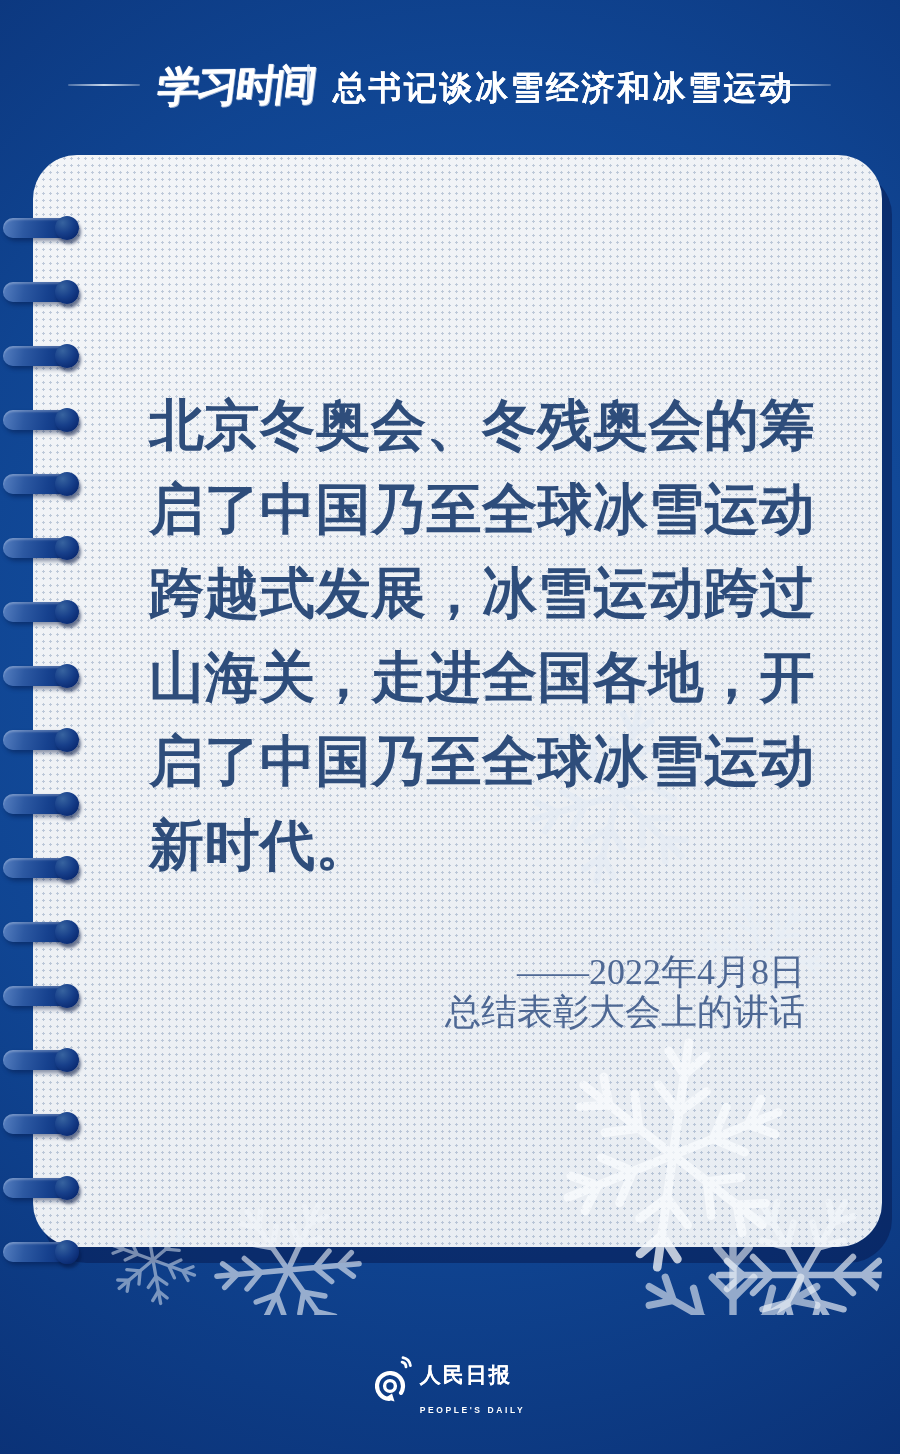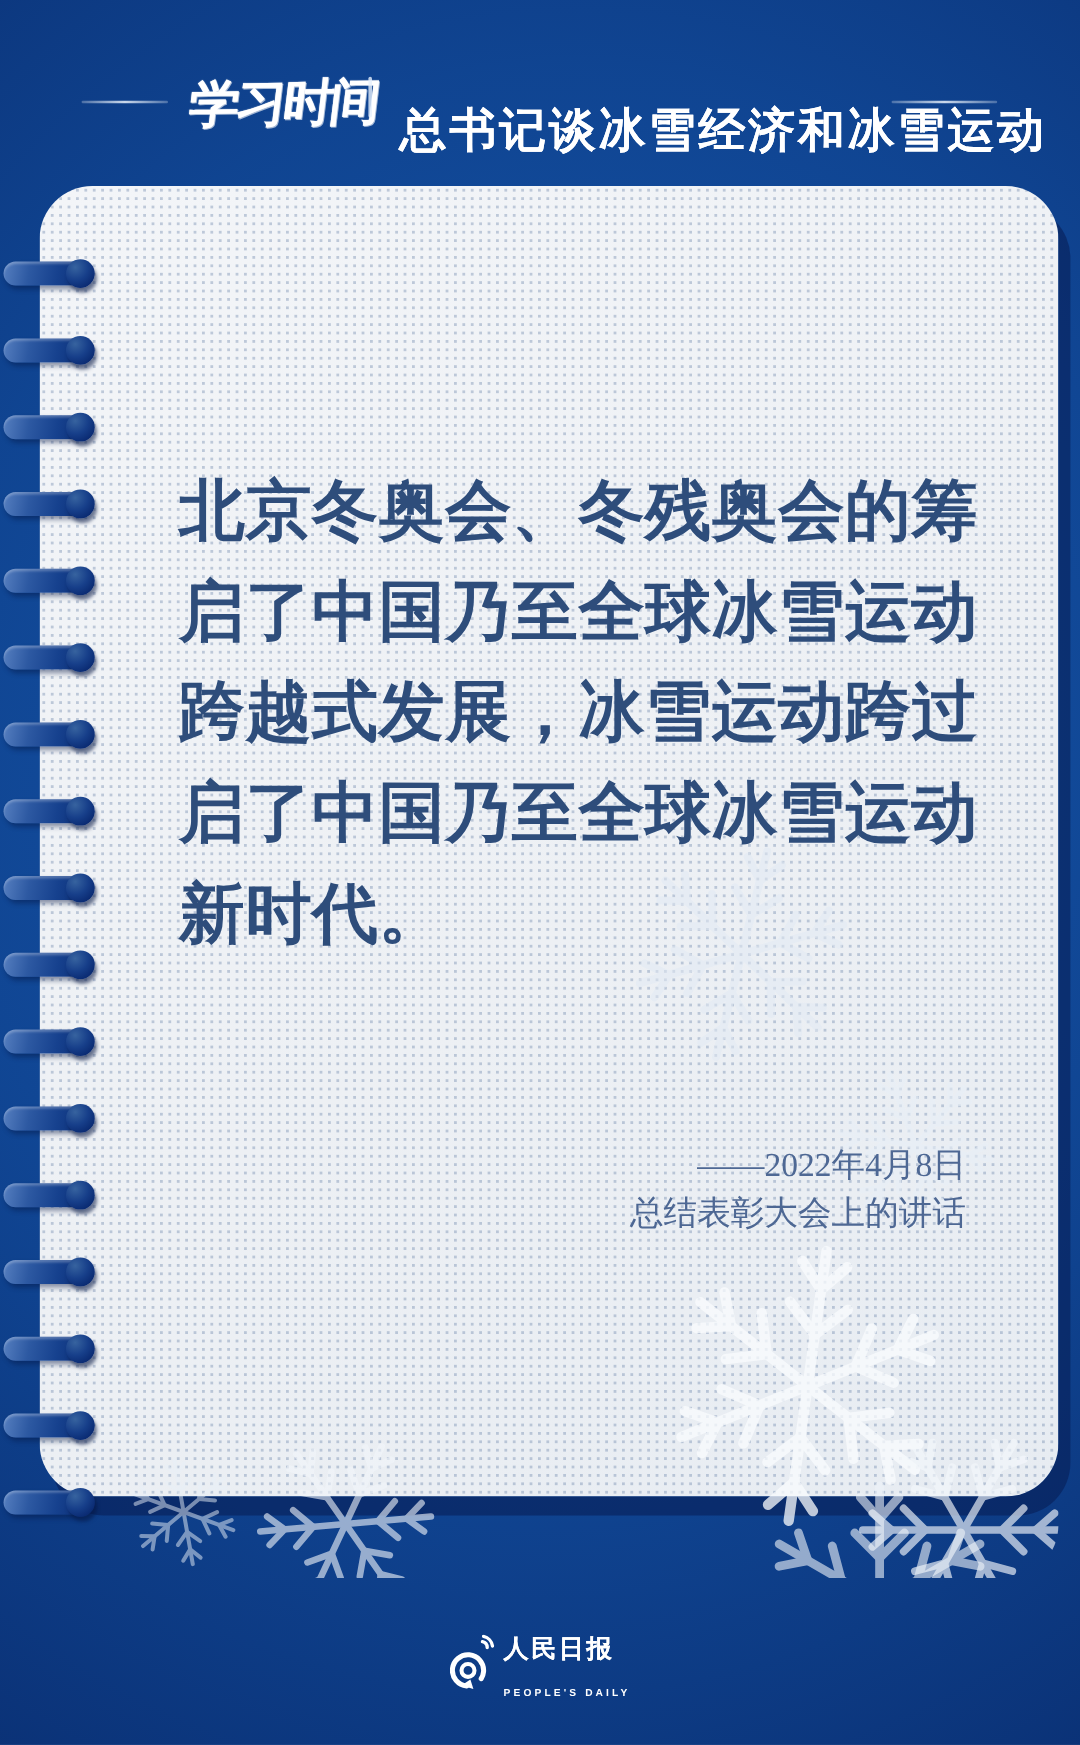--- a/index.html
+++ b/index.html
@@ -19,23 +19,23 @@
   .brand{
     position:absolute;left:158px;top:58px;color:#ffffff;
     font-family:"Liberation Serif", serif;
     font-size:42px;font-weight:900;letter-spacing:-3px;
     transform:skewX(-8deg) rotate(-1deg);
     text-shadow:0 0 1px #fff, 1px 1px 0 rgba(255,255,255,.6);
     white-space:nowrap;
   }
   .hdr-divider{position:absolute;left:307px;top:64px;width:3px;height:34px;background:rgba(230,240,252,.8);border-radius:2px;}
   .topic{
-    position:absolute;left:333px;top:82px;color:#ffffff;
+    position:absolute;left:333px;top:66px;color:#ffffff;
     font-family:"Liberation Serif", serif;
-    font-size:39px;font-weight:600;letter-spacing:2.5px;white-space:nowrap;
+    font-size:33px;font-weight:600;letter-spacing:2.5px;white-space:nowrap;
     text-shadow:0 0 .5px #fff;
   }
 
   
   .card{
     position:absolute;left:33px;top:155px;width:849px;height:1092px;
     background:
       radial-gradient(rgba(104,130,168,.38) 1.1px, transparent 1.4px) 0 0/7px 7px,
       linear-gradient(145deg,#f3f5f8 0%,#edf0f4 55%,#e7ecf2 100%);
     border-radius:44px;
@@ -45,37 +45,37 @@
 
   .quote{
     position:absolute;left:116px;top:229px;width:678px;
     font-family:"Liberation Serif", serif;
     font-weight:bold;font-size:55px;line-height:84px;
     color:#2e4d7b;letter-spacing:.5px;white-space:nowrap;
   }
   .attribution{
     position:absolute;right:77px;top:797px;text-align:right;
     font-family:"Liberation Serif", serif;
-    font-size:28px;line-height:40px;color:#4e6894;white-space:nowrap;
+    font-size:36px;line-height:40px;color:#4e6894;white-space:nowrap;
   }
 
   
   .pin{
     position:absolute;left:3px;width:72px;height:20px;border-radius:10px;
     background:linear-gradient(100deg,#567fc0 0%,#2d59a2 30%,#16418e 62%,#0a2b72 100%);
     box-shadow:inset 0 2px 2px rgba(255,255,255,.25), 2px 3px 4px rgba(5,22,66,.45);
   }
   .pin::after{
     content:"";position:absolute;right:-4px;top:-2px;width:24px;height:24px;border-radius:50%;
     background:radial-gradient(circle at 32% 28%, #37639f 0%, #173f8a 45%, #0b2c74 75%, #092361 100%);
     box-shadow:2px 4px 3px rgba(6,24,70,.5);
   }
 
   
-  .footer{position:absolute;left:0;top:1356px;width:900px;display:flex;justify-content:center;align-items:center;gap:7px;}
+  .footer{position:absolute;left:0;top:1356px;width:900px;display:flex;justify-content:center;align-items:flex-start;gap:7px;}
   .logo-mark{width:38px;height:48px;flex:0 0 auto;}
   .logo-text{display:flex;flex-direction:column;margin-top:9px;}
   .logo-cn{
     color:#ffffff;font-size:21px;font-weight:bold;letter-spacing:2px;
     font-family:"Liberation Sans", sans-serif;line-height:20px;white-space:nowrap;
     text-shadow:0 0 .5px #fff;
   }
   .logo-en{
     color:#ffffff;font-size:8.5px;font-weight:bold;letter-spacing:2.6px;margin-top:20px;
     font-family:"Liberation Sans", sans-serif;white-space:nowrap;
@@ -117,20 +117,21 @@
       <use href="#flake" transform="translate(255,1115) scale(1.7) rotate(25)" stroke="#f2f6fb" opacity="0.6"></use>
       <use href="#flake" transform="translate(120,1105) scale(1.05) rotate(-10)" stroke="#e8eff7" opacity="0.5"></use>
       <use href="#flake" transform="translate(770,1120) scale(2.0) rotate(30)" stroke="#f4f8fc" opacity="0.65"></use>
       <use href="#flake" transform="translate(700,1180) scale(2.3) rotate(0)" stroke="#eef3f9" opacity="0.6"></use>
     </svg>
 
     <div class="quote">
       <div>北京冬奥会、冬残奥会的筹</div>
       <div>启了中国乃至全球冰雪运动</div>
       <div>跨越式发展，冰雪运动跨过</div>
+      <div>山海关，走进全国各地，开</div>
       <div>启了中国乃至全球冰雪运动</div>
       <div>新时代。</div>
     </div>
 
     <div class="attribution">
       <div>——2022年4月8日</div>
       <div>总结表彰大会上的讲话</div>
     </div>
   </div>
 

